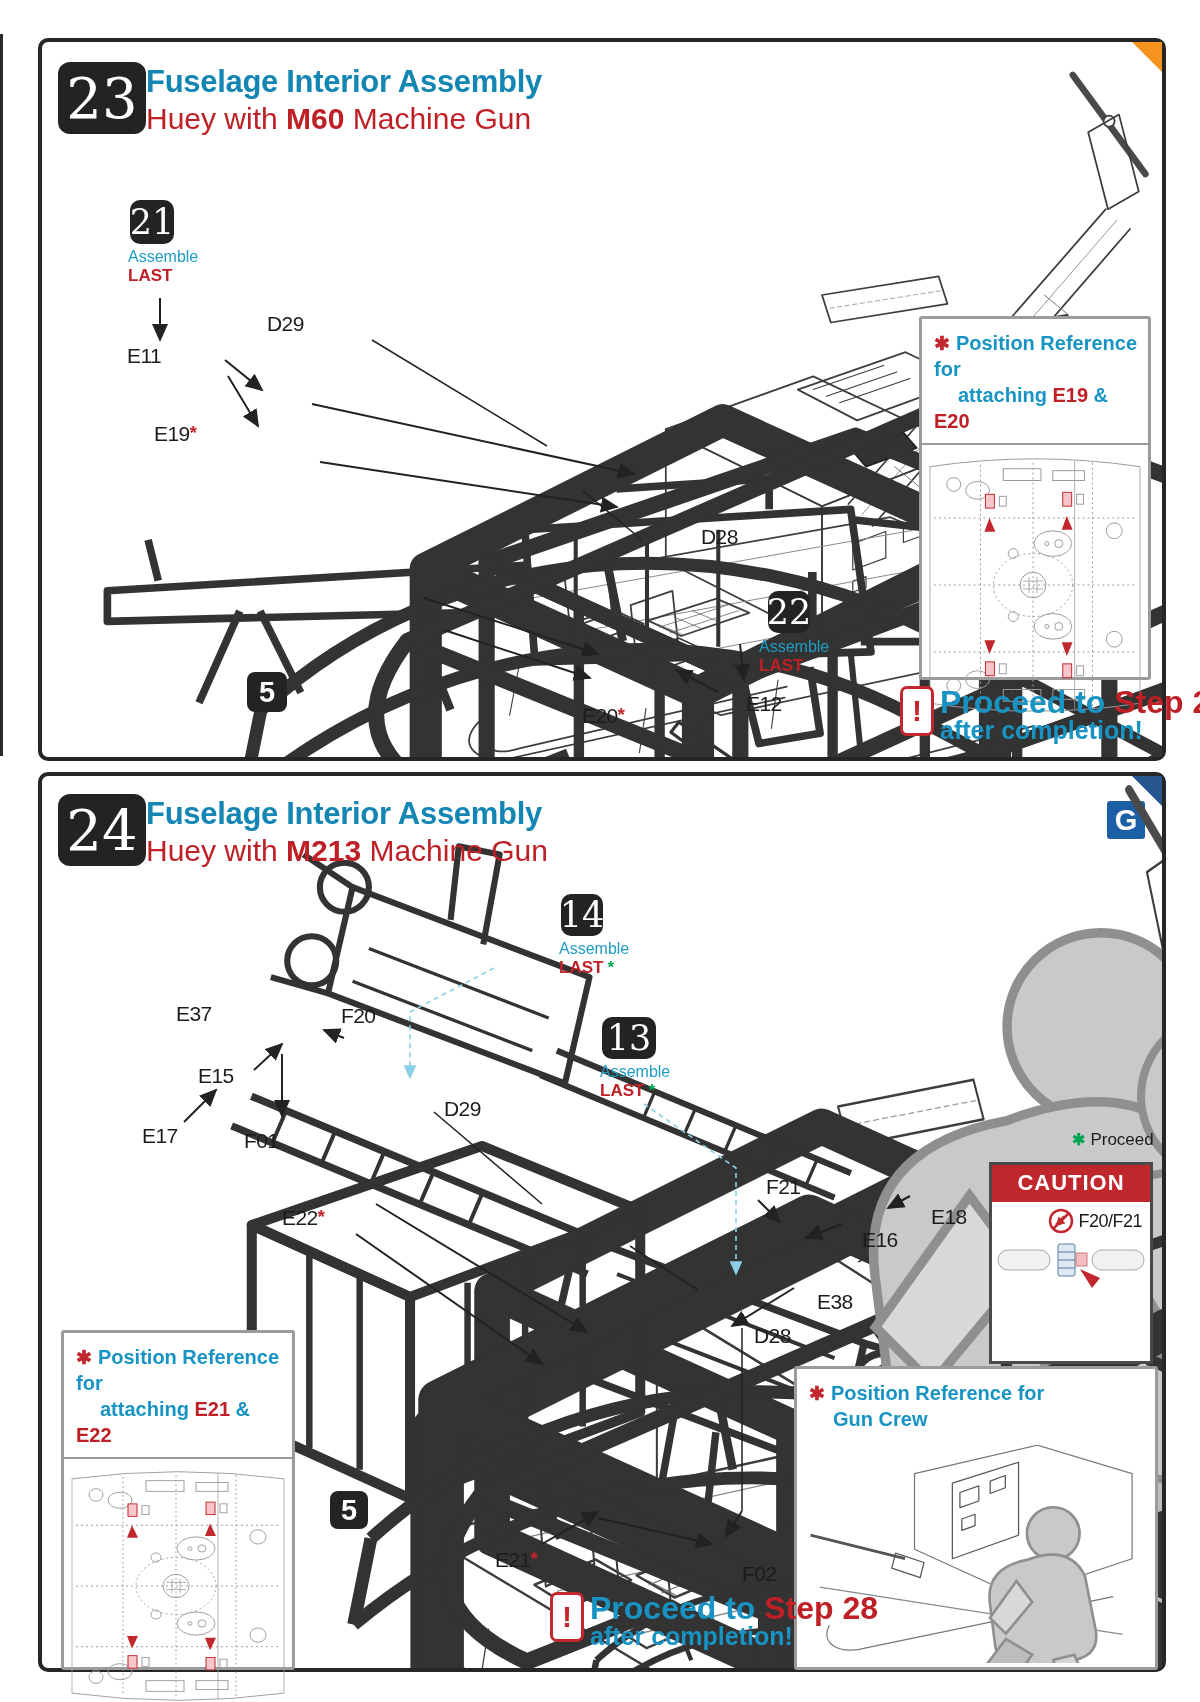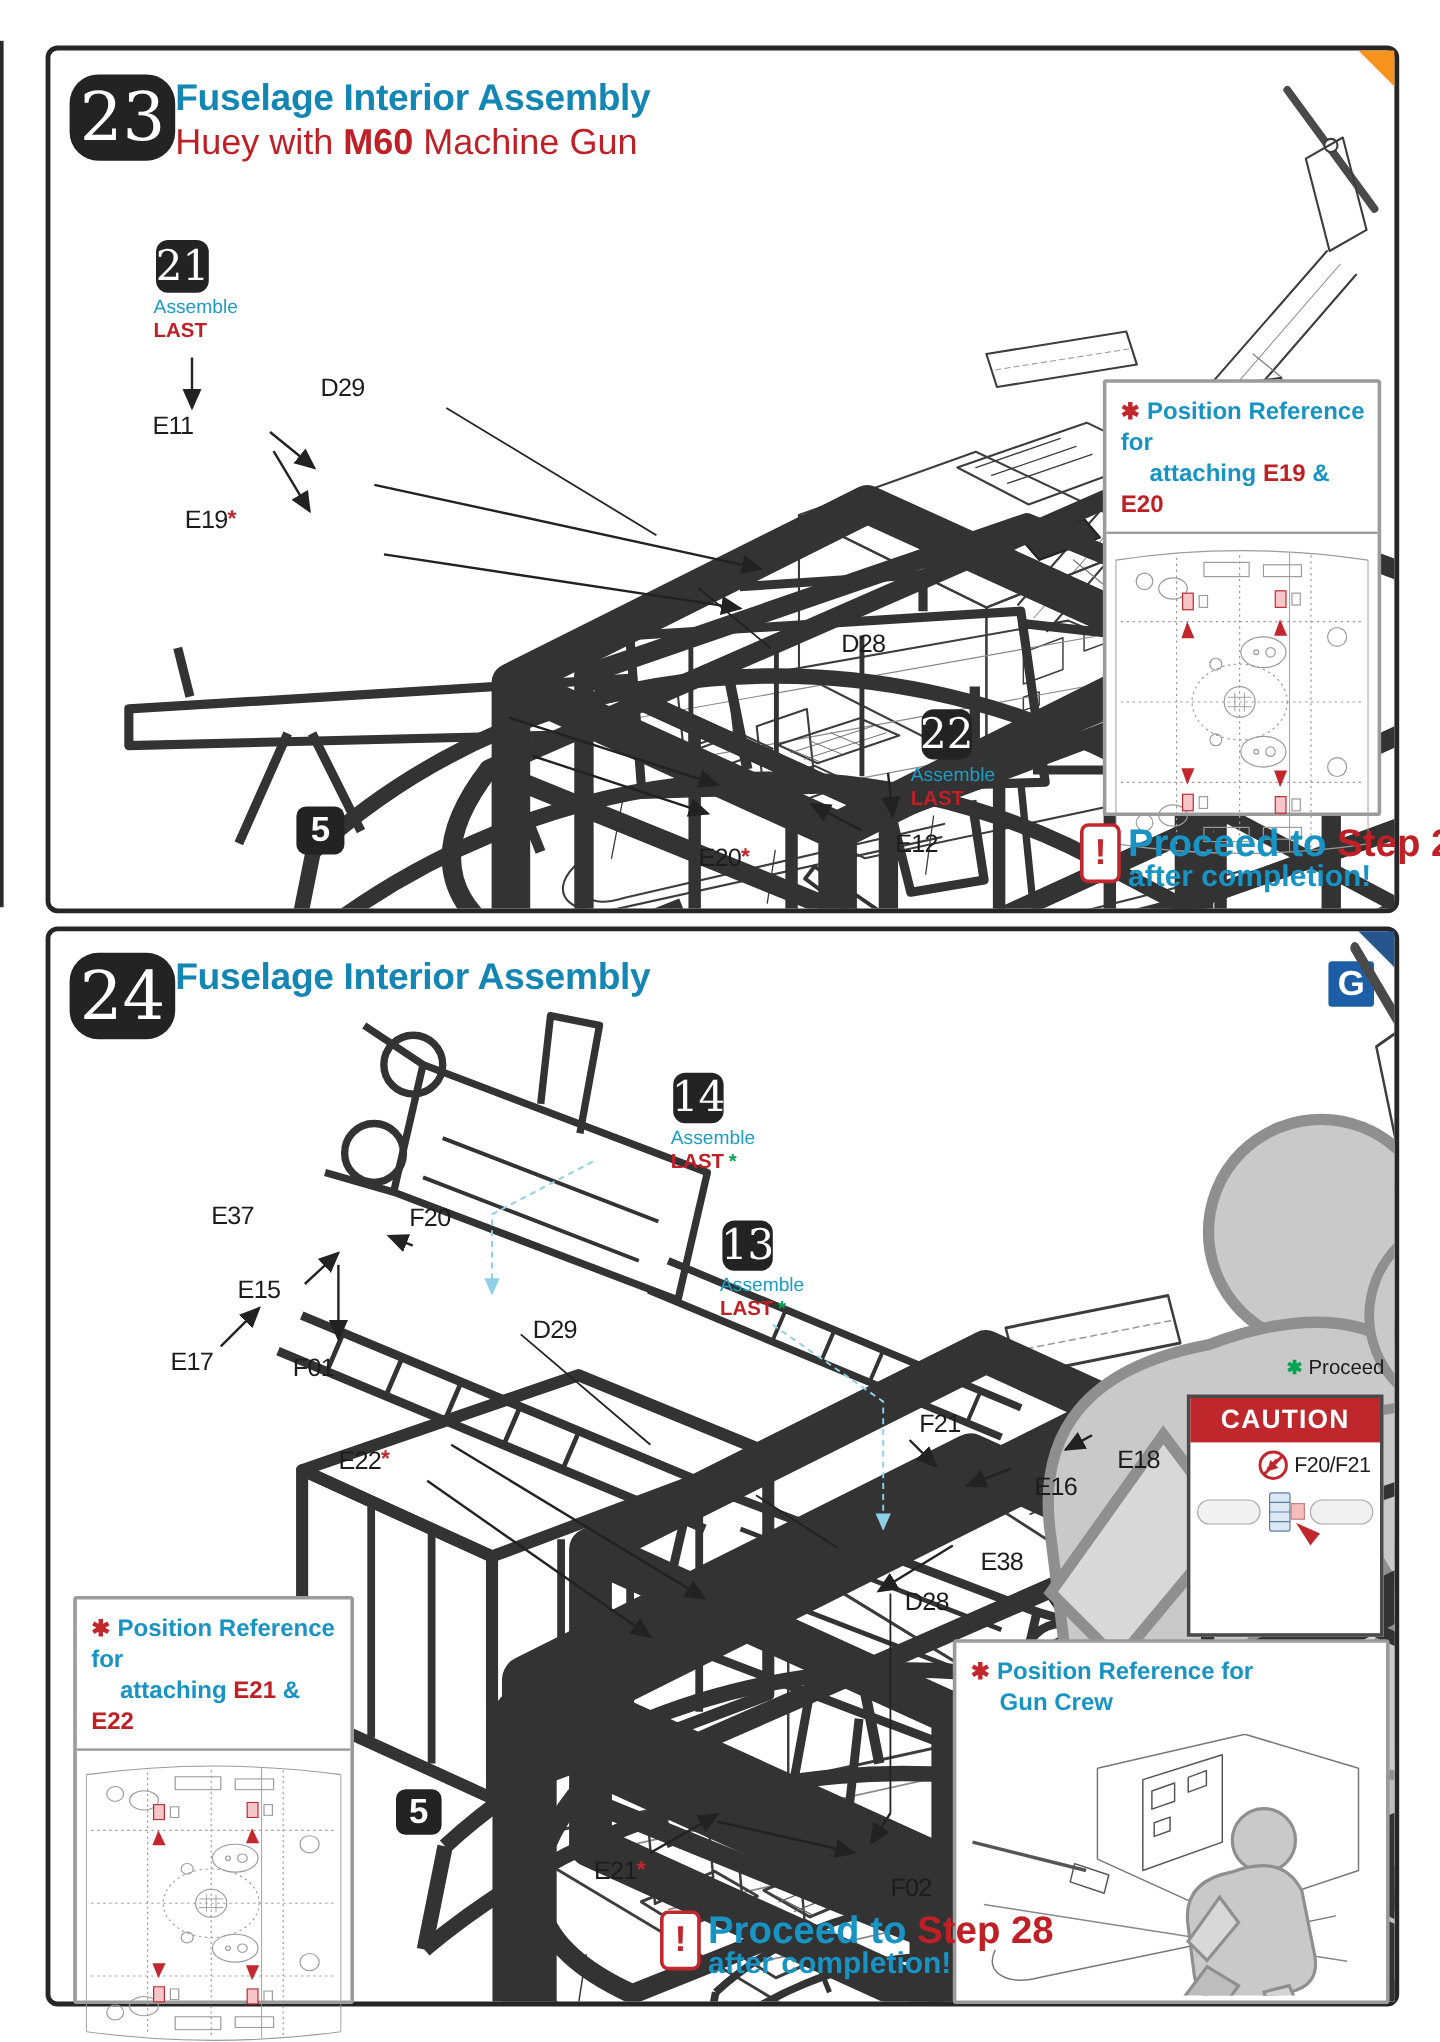--- a/index.html
+++ b/index.html
@@ -5,21 +5,21 @@
   html,body{margin:0;padding:0;background:#fff;}
   .page{position:relative;width:1200px;height:1702px;background:#ffffff;overflow:hidden;
         font-family:"Liberation Sans",sans-serif;color:#1c1c1c;}
   .scan-edge{position:absolute;left:0;top:34px;width:3px;height:722px;background:#2a2a2a;}
   .panel{position:absolute;left:38px;width:1120px;background:#fff;border:4px solid #262626;border-radius:10px;}
   #panel1{top:38px;height:715px;}
   #panel2{top:772px;height:892px;}
   .corner-tri{position:absolute;top:0;right:0;width:0;height:0;border-top:30px solid #f6921e;border-left:30px solid transparent;}
   #panel2 .corner-tri{border-top-color:#27568f;}
   .art{position:absolute;left:0;top:0;}
-  .step-badge{position:absolute;width:88px;height:72px;background:#232323;color:#fff;border-radius:24px;
+  .step-badge{position:absolute;width:88px;height:72px;background:#232323;color:#fff;border-radius:12px;
       font-family:"DejaVu Serif",serif;font-size:56px;display:flex;align-items:center;justify-content:center;}
   .mini-badge{position:absolute;width:44px;height:44px;background:#232323;color:#fff;border-radius:10px;
       font-family:"DejaVu Serif",serif;font-size:35px;display:flex;align-items:center;justify-content:center;}
   .base-badge{position:absolute;width:40px;height:40px;background:#232323;color:#fff;border-radius:8px;
       font-weight:bold;font-size:29px;display:flex;align-items:center;justify-content:center;}
   .title{position:absolute;font-size:31px;font-weight:bold;color:#1486b4;letter-spacing:-0.3px;white-space:nowrap;}
   .subtitle{position:absolute;font-size:30px;color:#bf2026;white-space:nowrap;}
   .subtitle b{font-weight:bold;}
   .asm{position:absolute;font-size:16px;color:#1e9cc5;white-space:nowrap;}
   .last{position:absolute;font-size:17px;font-weight:bold;color:#bf2026;white-space:nowrap;}
@@ -356,26 +356,27 @@
         <line x1="556" y1="742" x2="670" y2="768" marker-end="url(#ah)"></line>
         <line x1="500" y1="768" x2="556" y2="736" marker-end="url(#ah)"></line>
         <path d="M392,336 L500,428" stroke-width="1.5"></path>
         <path d="M656,514 L588,470" stroke-width="1.5"></path>
         <path d="M700,552 L700,735" stroke-width="1.5"></path>
       </g>
     </svg>
 
     <div class="step-badge" style="left:16px;top:18px">24</div>
     <div class="title" style="left:104px;top:20px">Fuselage Interior Assembly</div>
+    <div class="subtitle" style="left:104px;top:58px"><span>Huey with </span><b>M213</b><span> Machine Gun</span></div>
 
     <div class="mini-badge" style="left:519px;top:118px;width:42px;height:42px">14</div>
     <div class="asm" style="left:517px;top:164px">Assemble</div>
     <div class="last" style="left:517px;top:182px"><span>LAST</span><span class="gstar">*</span></div>
 
-    <div class="mini-badge" style="left:560px;top:241px;width:42px;height:42px">13</div>
+    <div class="mini-badge" style="left:560px;top:241px;width:54px;height:42px">13</div>
     <div class="asm" style="left:558px;top:287px">Assemble</div>
     <div class="last" style="left:558px;top:305px"><span>LAST</span><span class="gstar">*</span></div>
 
     <div class="plabel" style="left:134px;top:226px">E37</div>
     <div class="plabel" style="left:299px;top:228px">F20</div>
     <div class="plabel" style="left:156px;top:288px">E15</div>
     <div class="plabel" style="left:100px;top:348px">E17</div>
     <div class="plabel" style="left:202px;top:353px">F01</div>
     <div class="plabel" style="left:240px;top:430px"><span>E22</span><span class="star">*</span></div>
     <div class="plabel" style="left:402px;top:321px">D29</div>

